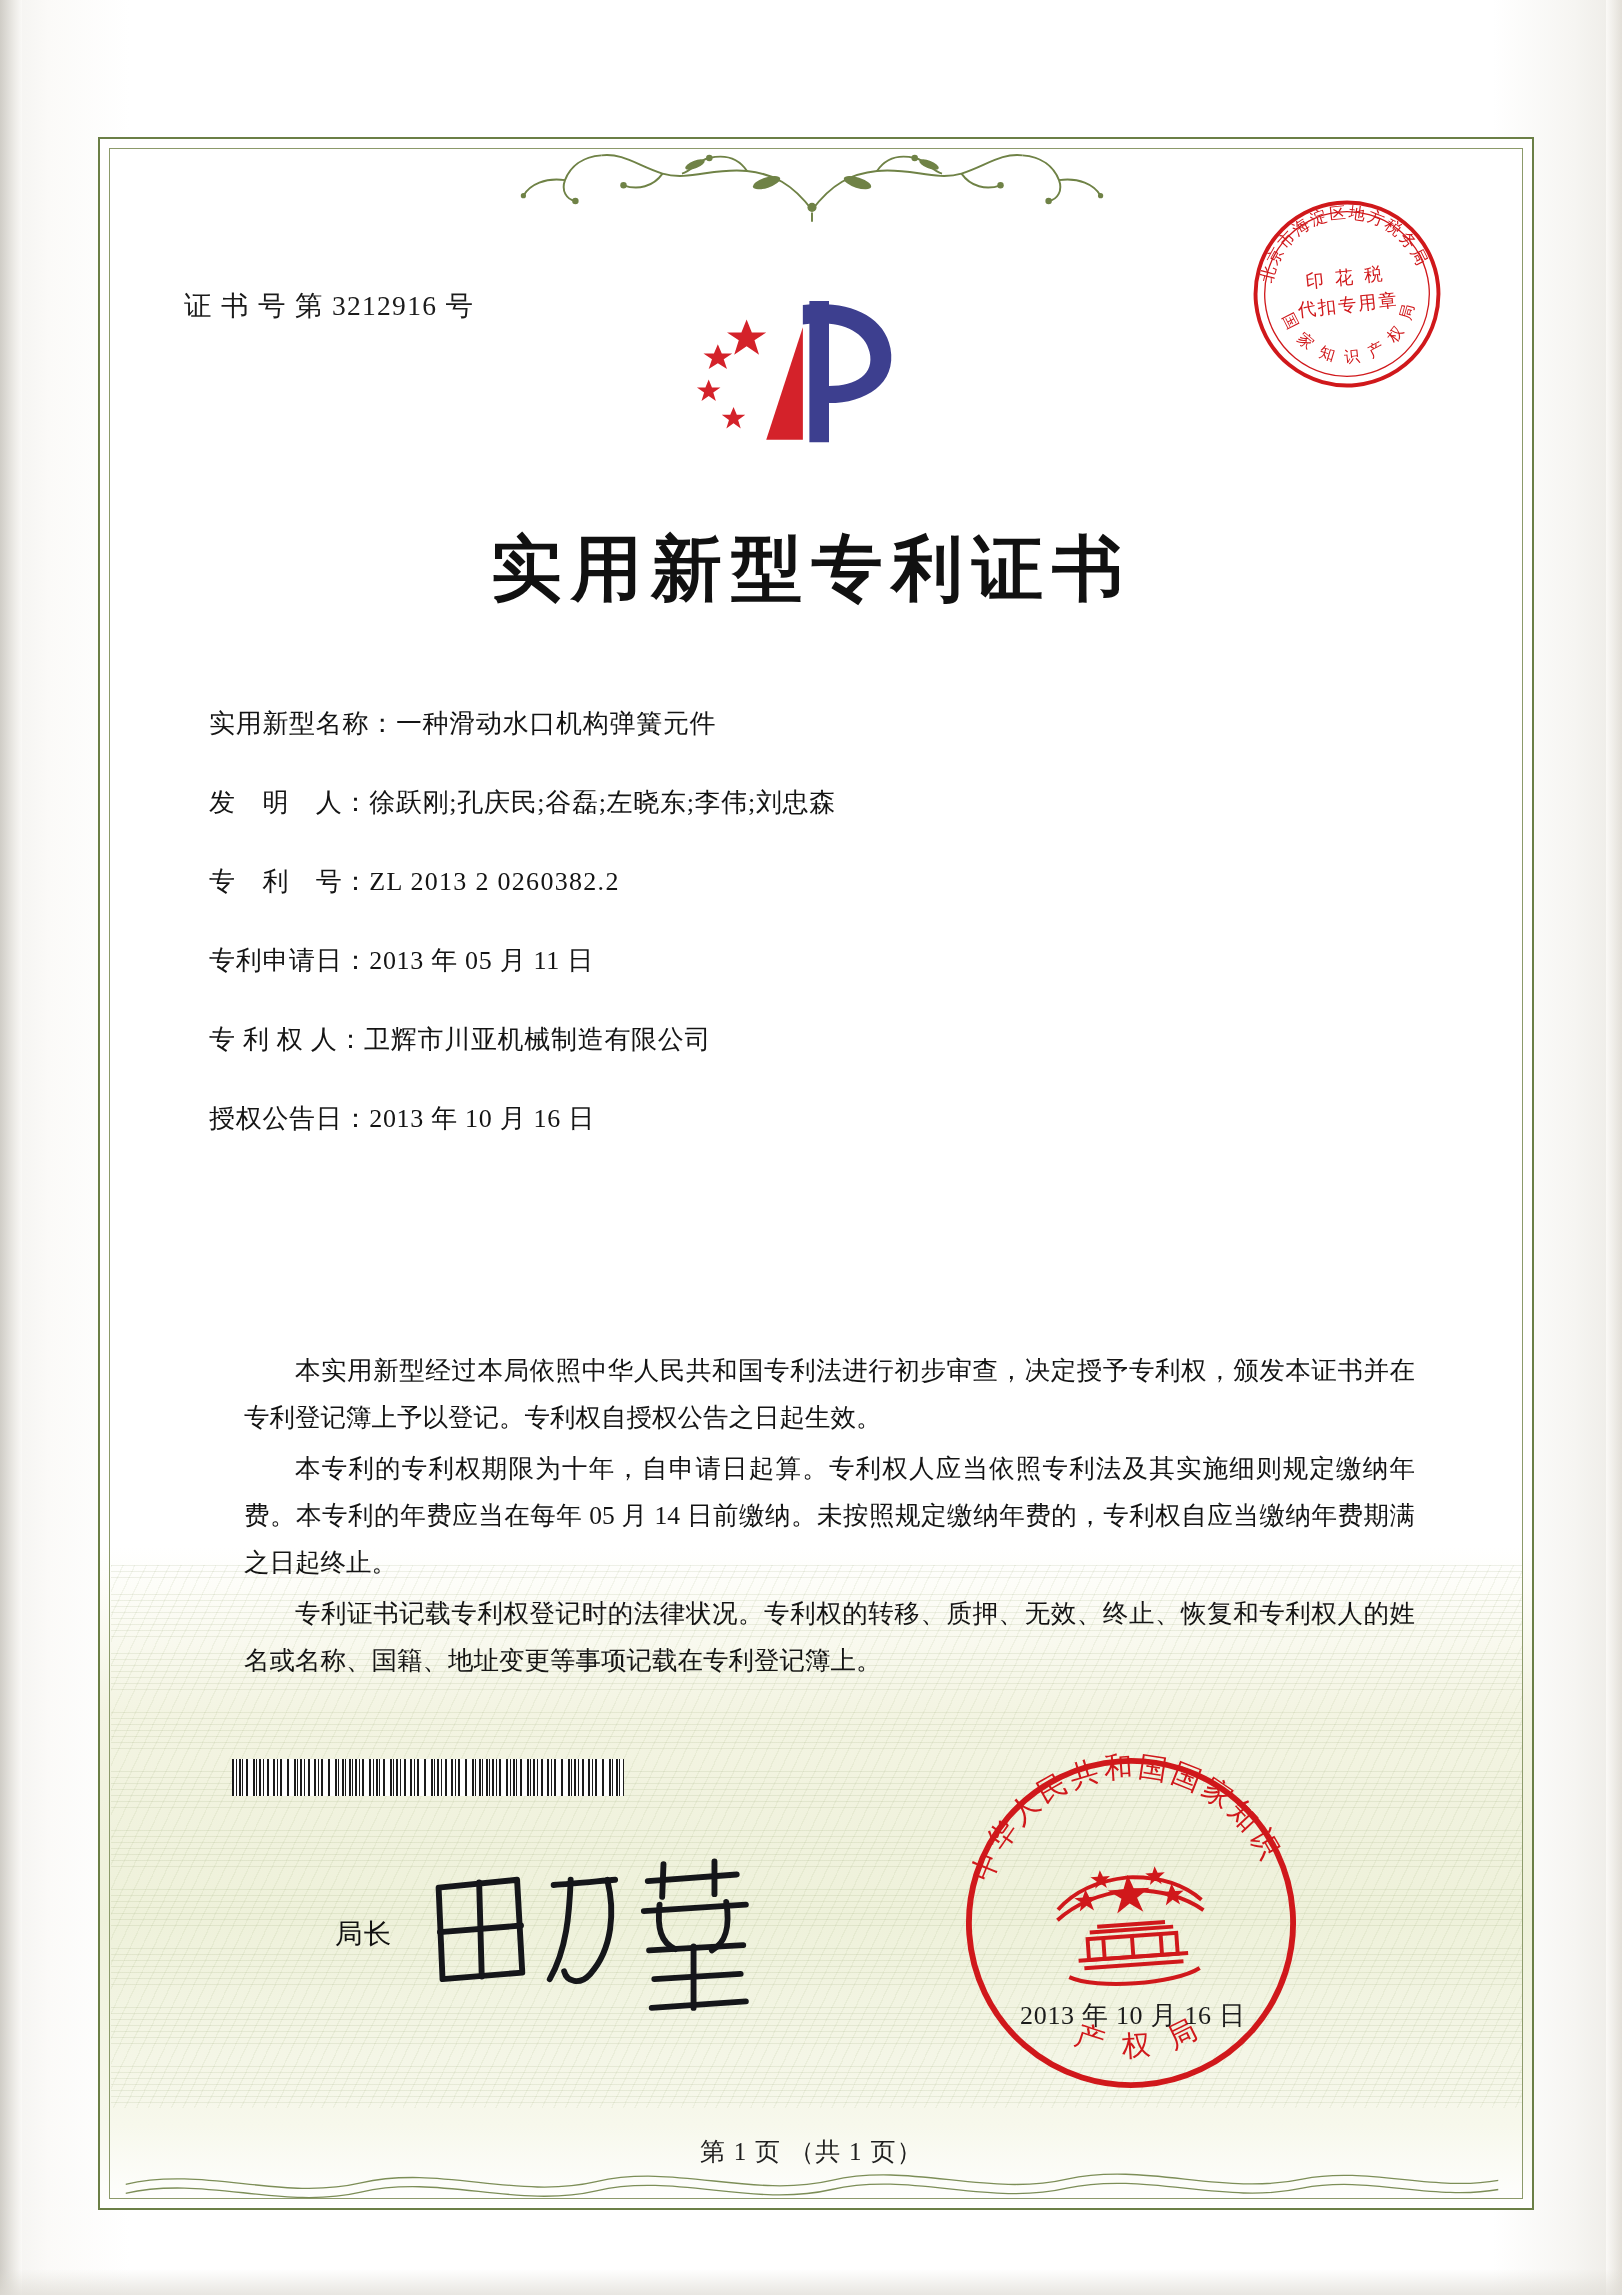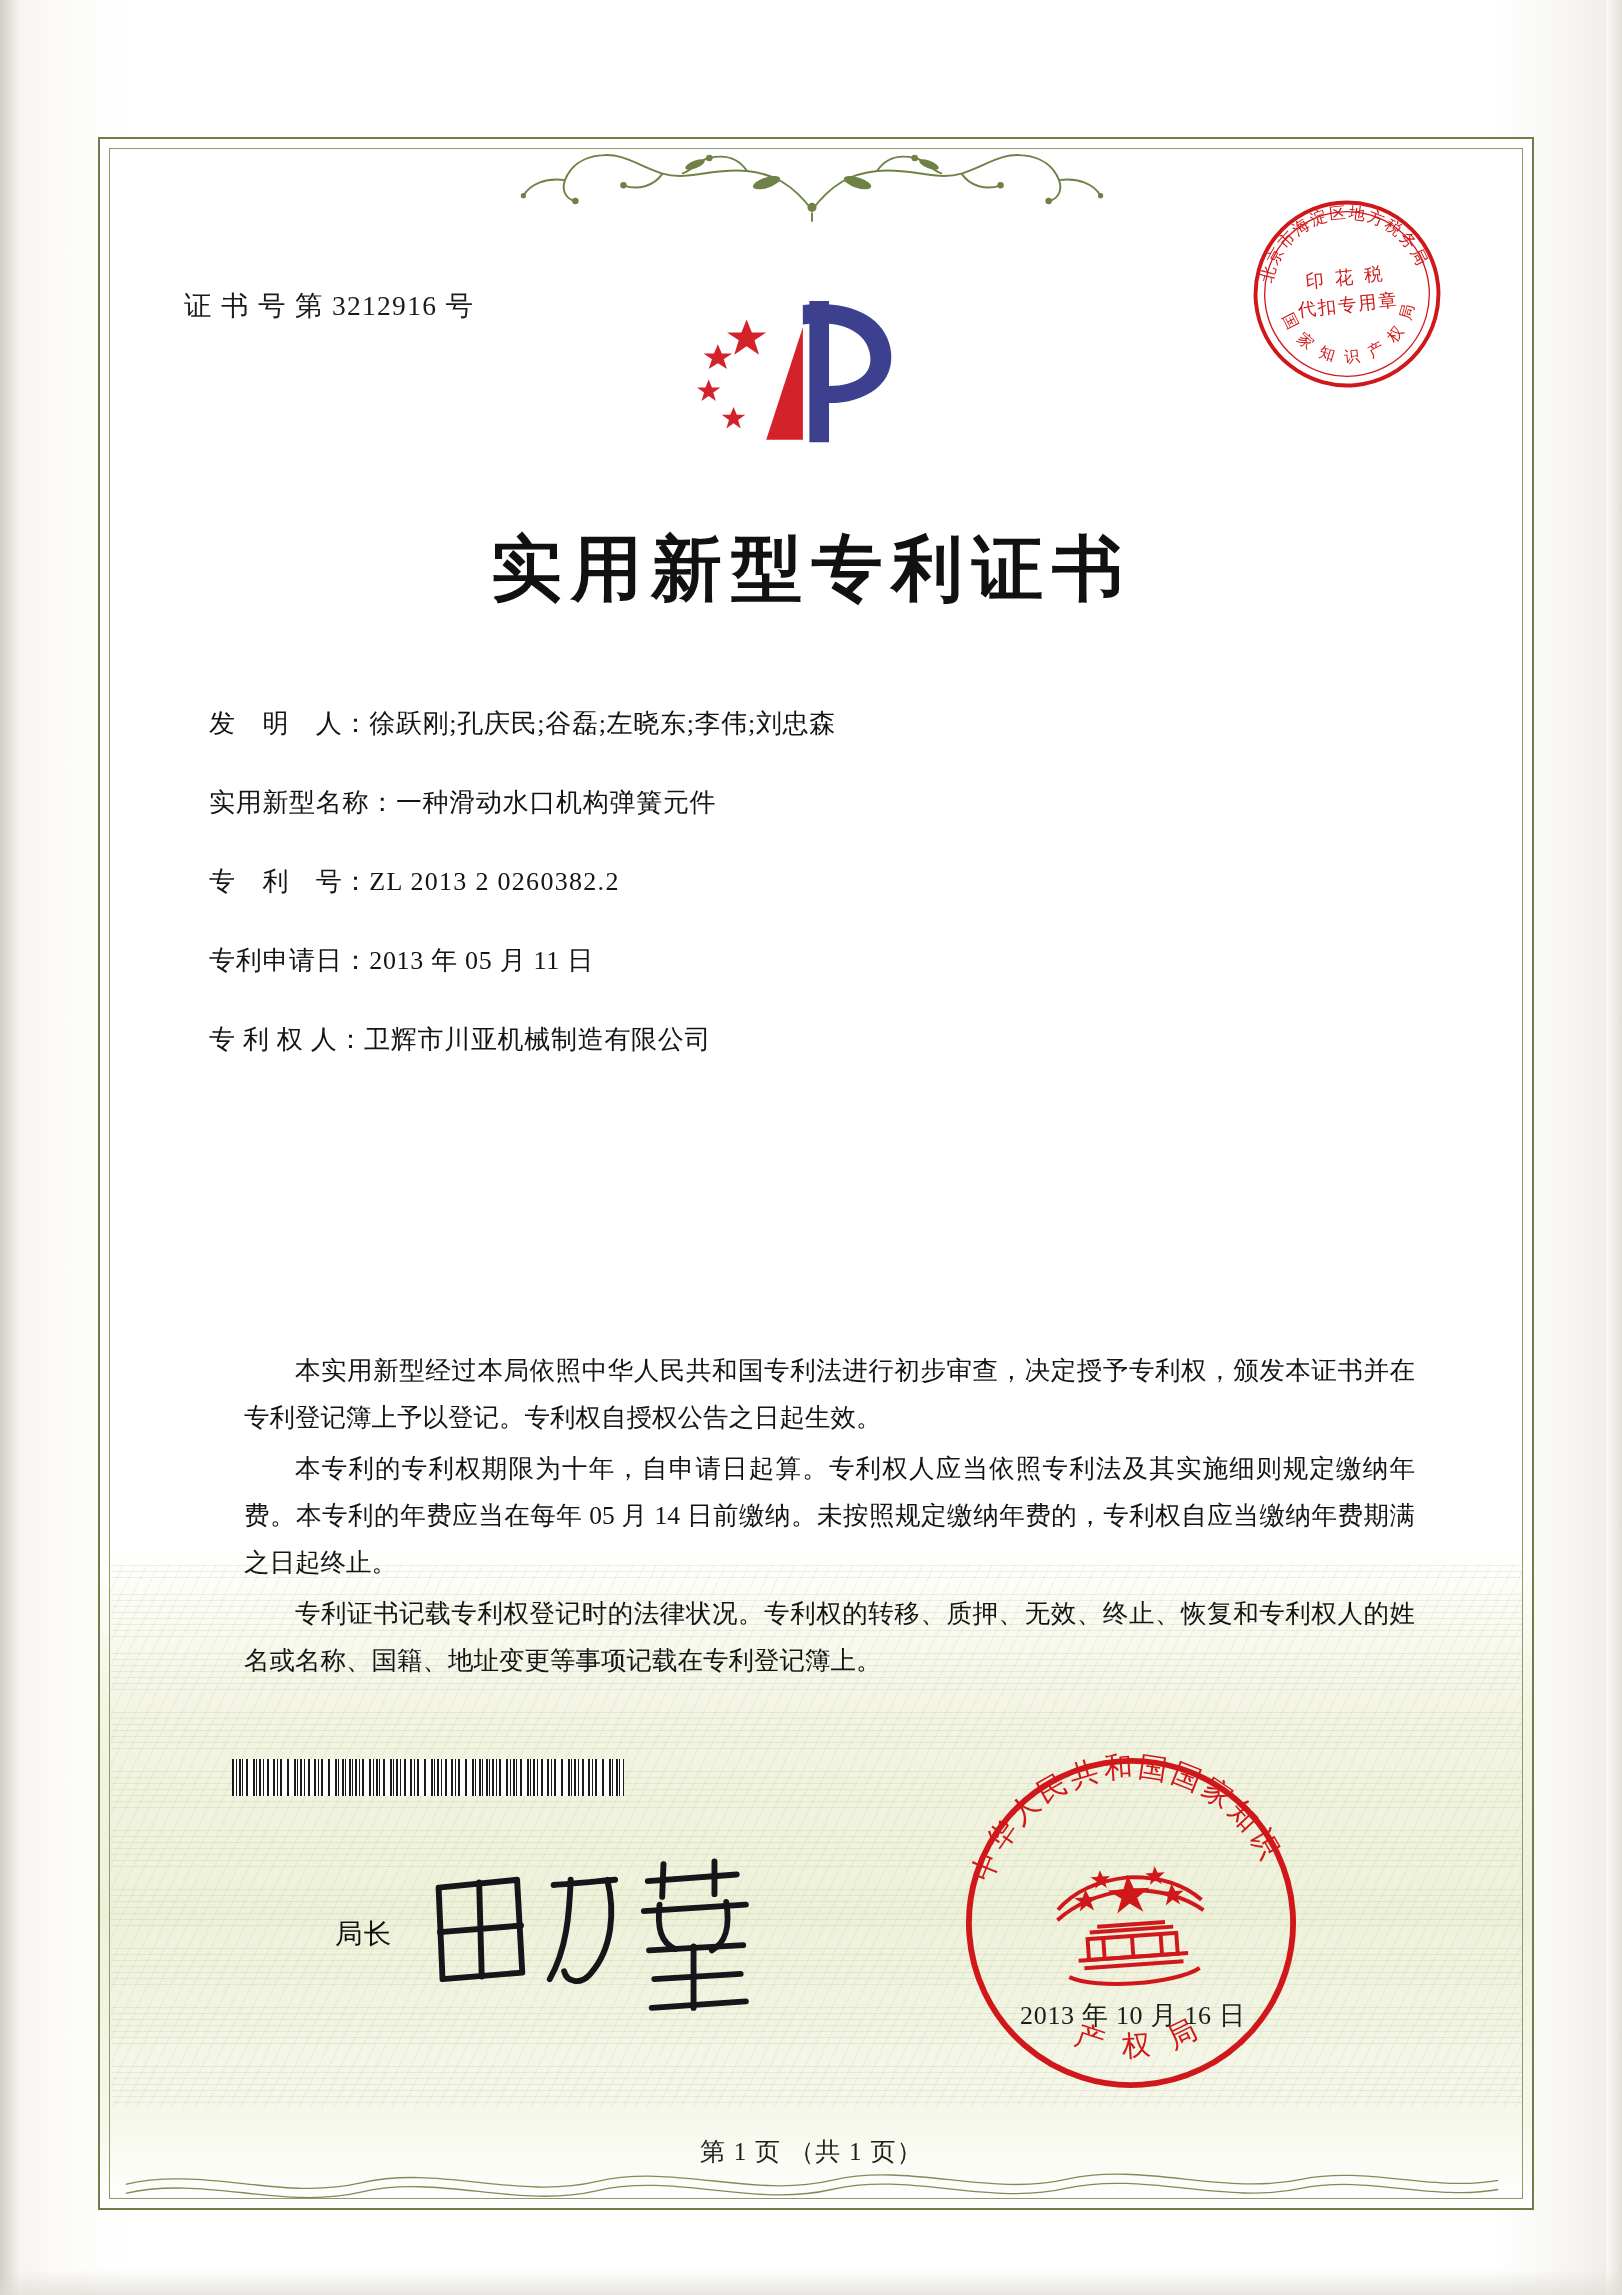--- a/index.html
+++ b/index.html
@@ -328,33 +328,36 @@
       <polygon points="52,140 57,152 70,152 59,160 63,173 52,165 41,173 45,160 34,152 47,152"></polygon>
       <polygon points="90,182 95,194 108,194 97,202 101,215 90,207 79,215 83,202 72,194 85,194"></polygon>
     </g>
   </svg>
 </div>
 
 <div class="title">实用新型专利证书</div>
 
 <div class="fields">
   <div class="field">
+    <span class="lbl">实用新型名称：</span><span class="val">一种滑动水口机构弹簧元件</span>
+  </div>
+  <div class="field">
     <span class="lbl">发　明　人：</span><span class="val">徐跃刚;孔庆民;谷磊;左晓东;李伟;刘忠森</span>
   </div>
   <div class="field">
-    <span class="lbl">实用新型名称：</span><span class="val">一种滑动水口机构弹簧元件</span>
-  </div>
-  <div class="field">
     <span class="lbl">专　利　号：</span><span class="val mono-val">ZL 2013 2 0260382.2</span>
   </div>
   <div class="field">
     <span class="lbl">专利申请日：</span><span class="val">2013 年 05 月 11 日</span>
   </div>
   <div class="field">
     <span class="lbl">专 利 权 人：</span><span class="val">卫辉市川亚机械制造有限公司</span>
+  </div>
+  <div class="field">
+    <span class="lbl">授权公告日：</span><span class="val">2013 年 10 月 16 日</span>
   </div>
 </div>
 
 <div class="body-text">
   <p>本实用新型经过本局依照中华人民共和国专利法进行初步审查，决定授予专利权，颁发本证书并在专利登记簿上予以登记。专利权自授权公告之日起生效。</p>
   <p>本专利的专利权期限为十年，自申请日起算。专利权人应当依照专利法及其实施细则规定缴纳年费。本专利的年费应当在每年 05 月 14 日前缴纳。未按照规定缴纳年费的，专利权自应当缴纳年费期满之日起终止。</p>
   <p>专利证书记载专利权登记时的法律状况。专利权的转移、质押、无效、终止、恢复和专利权人的姓名或名称、国籍、地址变更等事项记载在专利登记簿上。</p>
 </div>
 
 <div class="barcode"></div>

